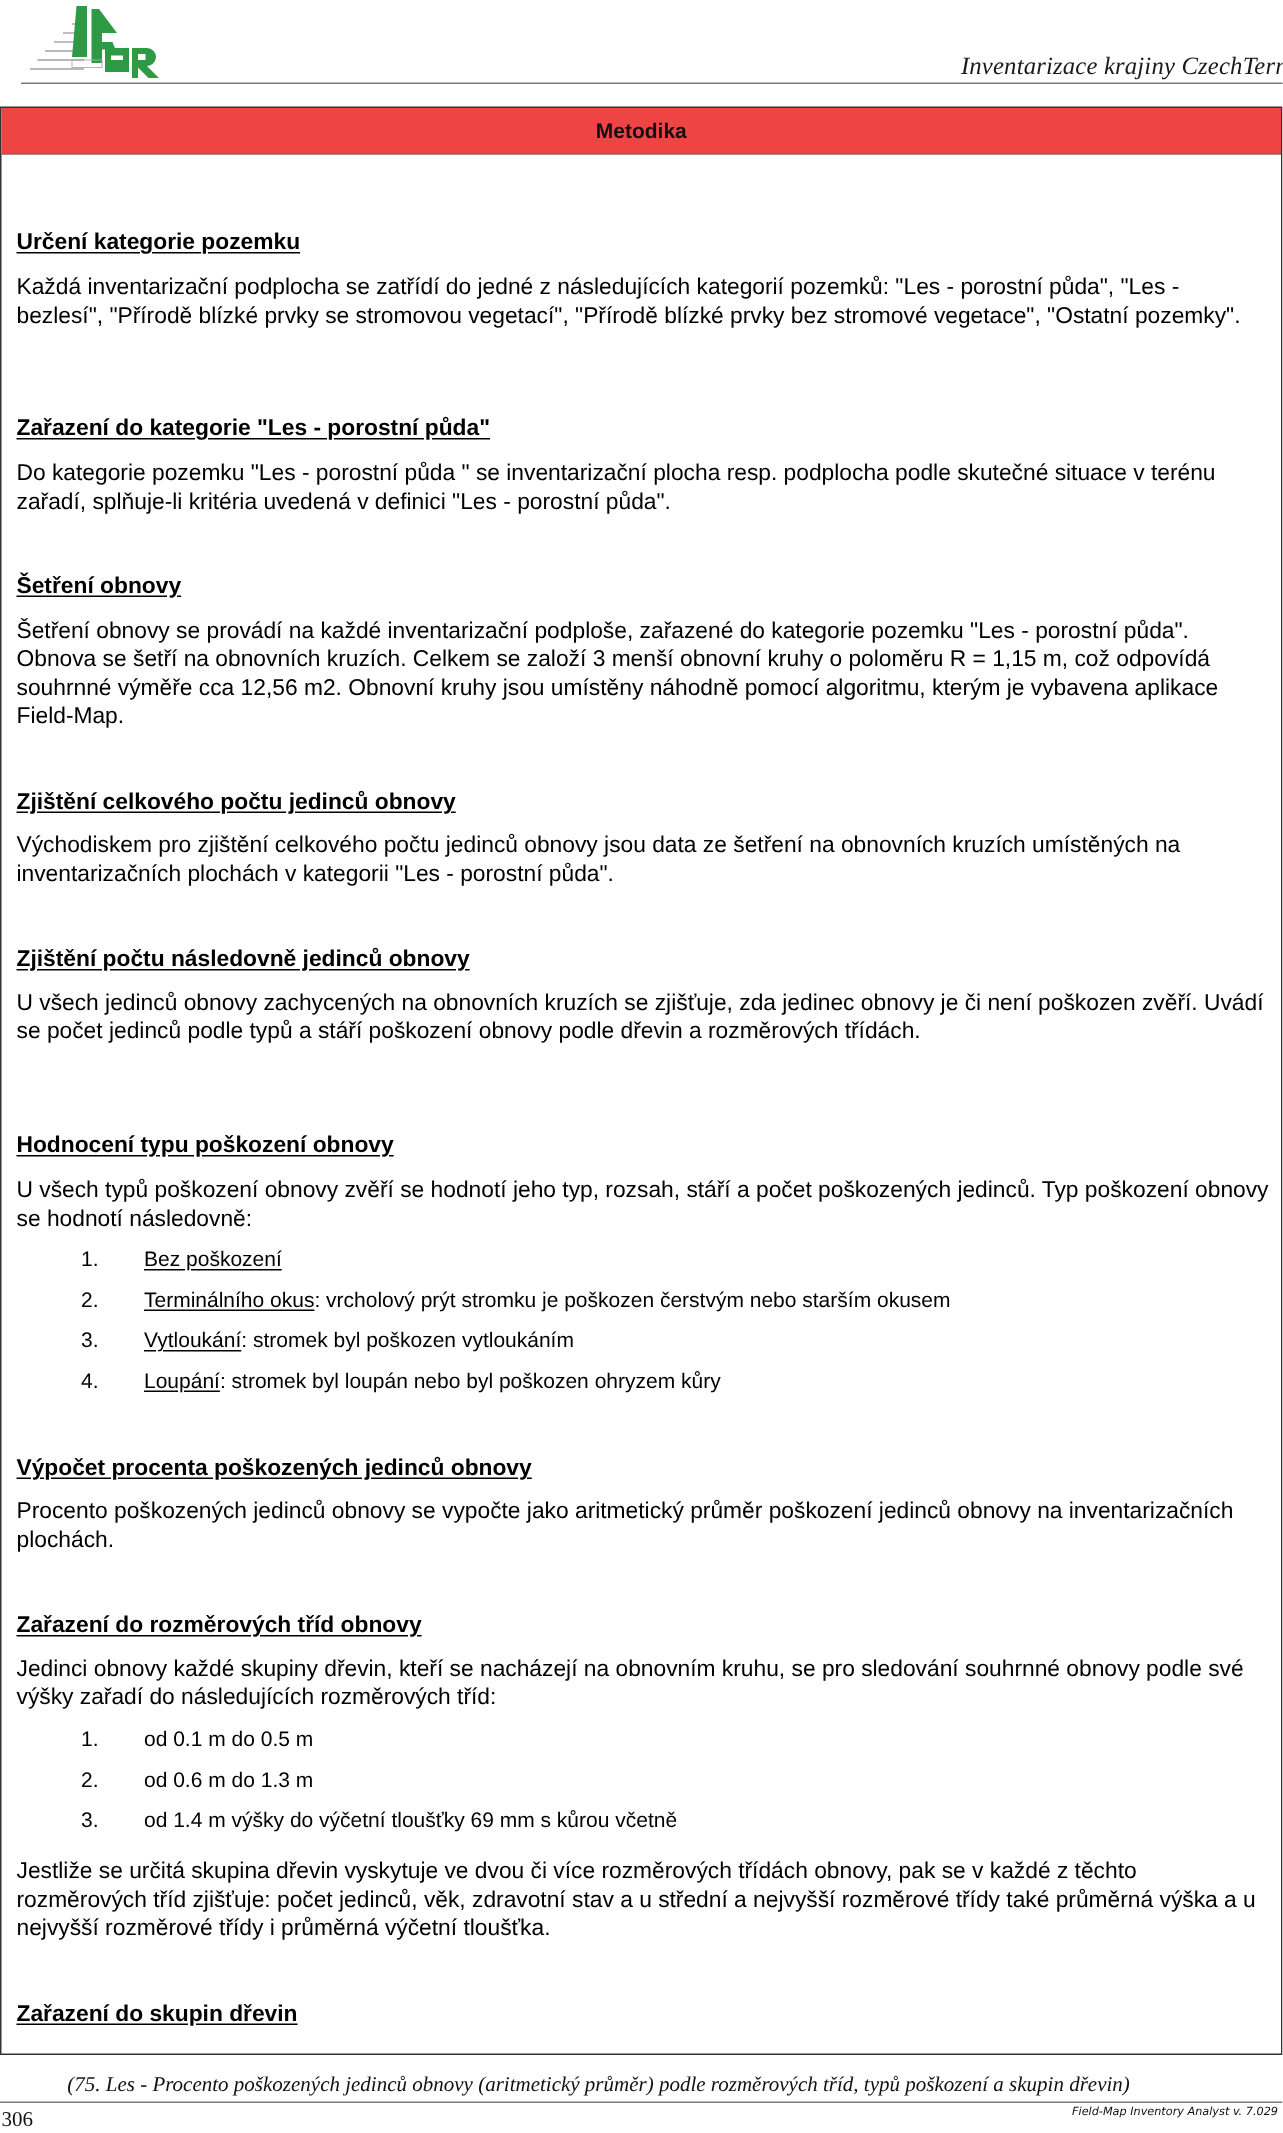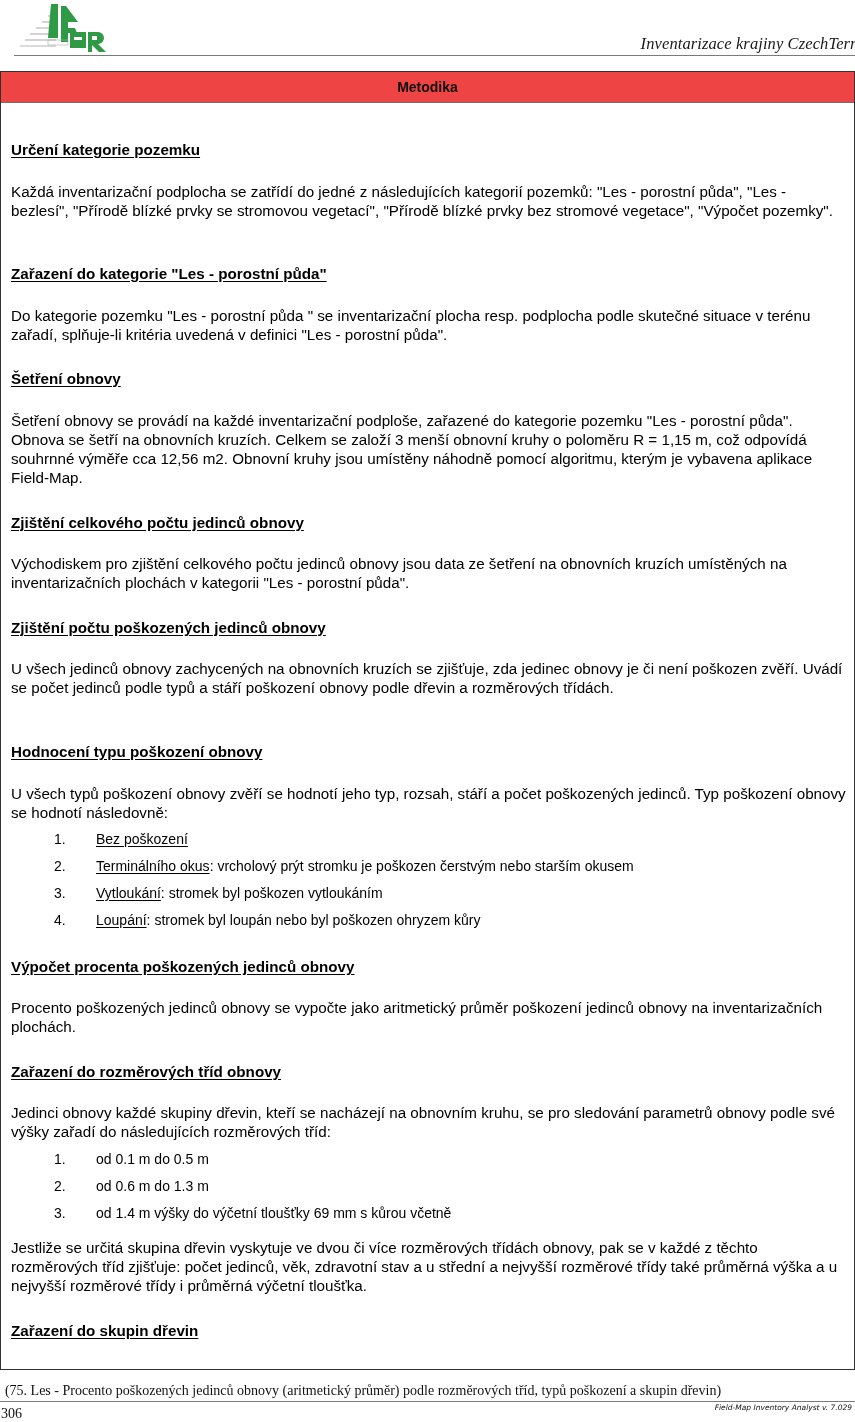--- a/index.html
+++ b/index.html
@@ -4,27 +4,27 @@
   <style>
     html, body { margin: 0; padding: 0; background: #ffffff; }
     body { width: 855px; height: 1422px; position: relative; overflow: hidden; color: #000; }
     .header { position: absolute; left: 14px; top: 0; width: 854px; height: 56px; }
     .logo { position: absolute; left: 4px; top: 2px; width: 92px; height: 50px; }
     .header-title { position: absolute; right: 3px; top: 34px; font-family: "Liberation Serif", serif; font-style: italic; font-size: 16.5px; color: #1a1a1a; letter-spacing: 0.1px; }
     .header-rule { position: absolute; left: 0; top: 55px; width: 855px; height: 0; border-top: 1.5px solid #7a7a7a; }
 
     .frame { position: absolute; left: 0; top: 71px; width: 853px; height: 1299px; border: 1px solid #333; box-sizing: border-box; width: 855px; }
     .frame-title { height: 30px; background: #ef4444; border-bottom: 1.5px solid #6f6f6f; display: flex; align-items: center; justify-content: center; font-family: "Liberation Sans", sans-serif; font-weight: bold; font-size: 14px; color: #111; }
-    .section-heading { position: absolute; left: 11px; font-family: "Liberation Sans", sans-serif; font-weight: bold; font-size: 15.2px; text-decoration: underline; text-underline-offset: 2px; white-space: nowrap; }
+    .section-heading { position: absolute; left: 11px; font-family: "Liberation Sans", sans-serif; font-weight: bold; font-size: 15.2px; text-decoration: underline; text-underline-offset: 2px; white-space: nowrap; margin-top: 12px; }
     .para { position: absolute; left: 11px; width: 836px; font-family: "Liberation Sans", sans-serif; font-size: 15.2px; line-height: 19px; }
     .list-item { position: absolute; left: 54px; font-family: "Liberation Sans", sans-serif; font-size: 14px; line-height: 19px; white-space: nowrap; }
     .list-num { display: inline-block; width: 42px; }
     .u { text-decoration: underline; text-underline-offset: 2px; }
 
-    .footer-caption { position: absolute; left: 0; width: 726px; top: 1383px; text-align: center; font-family: "Liberation Serif", serif; font-size: 14px; color: #111; }
+    .footer-caption { position: absolute; left: 0; width: 726px; top: 1383px; text-align: center; font-family: "Liberation Serif", serif; font-style: italic; font-size: 14px; color: #111; padding-left: 36px; }
     .footer-rule { position: absolute; left: 0; top: 1401px; width: 855px; border-top: 1.5px solid #7a7a7a; }
     .page-number { position: absolute; left: 1px; top: 1406px; font-family: "Liberation Serif", serif; font-size: 14px; color: #111; }
     .footer-app { position: absolute; right: 3px; top: 1403px; font-family: "DejaVu Sans", sans-serif; font-style: italic; font-size: 7.5px; color: #111; }
   </style>
 </head>
 <body>
 
 <div class="header">
   <div class="logo">
     <svg width="92" height="50" viewBox="0 0 92 50">
@@ -53,32 +53,32 @@
   </div>
   <div class="header-title">Inventarizace krajiny CzechTerra</div>
   <div class="header-rule"></div>
 </div>
 
 <div class="frame">
   <div class="frame-title">Metodika</div>
 </div>
 
 <div class="section-heading" style="top:141px">Určení kategorie pozemku</div>
-<div class="para" style="top:182px">Každá inventarizační podplocha se zatřídí do jedné z následujících kategorií pozemků: "Les - porostní půda", "Les - bezlesí", "Přírodě blízké prvky se stromovou vegetací", "Přírodě blízké prvky bez stromové vegetace", "Výpočet pozemky".</div>
+<div class="para" style="top:182px">Každá inventarizační podplocha se zatřídí do jedné z následujících kategorií pozemků: "Les - porostní půda", "Les - bezlesí", "Přírodě blízké prvky se stromovou vegetací", "Přírodě blízké prvky bez stromové vegetace", "Ostatní pozemky".</div>
 
 <div class="section-heading" style="top:265px">Zařazení do kategorie "Les - porostní půda"</div>
 <div class="para" style="top:306px">Do kategorie pozemku "Les - porostní půda " se inventarizační plocha resp. podplocha podle skutečné situace v terénu zařadí, splňuje-li kritéria uvedená v definici "Les - porostní půda".</div>
 
 <div class="section-heading" style="top:370px">Šetření obnovy</div>
 <div class="para" style="top:411px">Šetření obnovy se provádí na každé inventarizační podploše, zařazené do kategorie pozemku "Les - porostní půda". Obnova se šetří na obnovních kruzích. Celkem se založí 3 menší obnovní kruhy o poloměru R = 1,15 m, což odpovídá souhrnné výměře cca 12,56 m2. Obnovní kruhy jsou umístěny náhodně pomocí algoritmu, kterým je vybavena aplikace Field-Map.</div>
 
 <div class="section-heading" style="top:514px">Zjištění celkového počtu jedinců obnovy</div>
 <div class="para" style="top:554px">Východiskem pro zjištění celkového počtu jedinců obnovy jsou data ze šetření na obnovních kruzích umístěných na inventarizačních plochách v kategorii "Les - porostní půda".</div>
 
-<div class="section-heading" style="top:619px">Zjištění počtu poškozených jedinců obnovy</div>
+<div class="section-heading" style="top:619px">Zjištění počtu následovně jedinců obnovy</div>
 <div class="para" style="top:659px">U všech jedinců obnovy zachycených na obnovních kruzích se zjišťuje, zda jedinec obnovy je či není poškozen zvěří. Uvádí se počet jedinců podle typů a stáří poškození obnovy podle dřevin a rozměrových třídách.</div>
 
 <div class="section-heading" style="top:743px">Hodnocení typu poškození obnovy</div>
 <div class="para" style="top:784px">U všech typů poškození obnovy zvěří se hodnotí jeho typ, rozsah, stáří a počet poškozených jedinců. Typ poškození obnovy se hodnotí následovně:</div>
 <div class="list-item" style="top:830px">
   <span class="list-num">1.</span><span class="u">Bez poškození</span><span></span>
 </div>
 <div class="list-item" style="top:857px">
   <span class="list-num">2.</span><span class="u">Terminálního okus</span><span>: vrcholový prýt stromku je poškozen čerstvým nebo starším okusem</span>
 </div>
@@ -86,21 +86,21 @@
   <span class="list-num">3.</span><span class="u">Vytloukání</span><span>: stromek byl poškozen vytloukáním</span>
 </div>
 <div class="list-item" style="top:911px">
   <span class="list-num">4.</span><span class="u">Loupání</span><span>: stromek byl loupán nebo byl poškozen ohryzem kůry</span>
 </div>
 
 <div class="section-heading" style="top:958px">Výpočet procenta poškozených jedinců obnovy</div>
 <div class="para" style="top:998px">Procento poškozených jedinců obnovy se vypočte jako aritmetický průměr poškození jedinců obnovy na inventarizačních plochách.</div>
 
 <div class="section-heading" style="top:1063px">Zařazení do rozměrových tříd obnovy</div>
-<div class="para" style="top:1103px">Jedinci obnovy každé skupiny dřevin, kteří se nacházejí na obnovním kruhu, se pro sledování parametrů obnovy podle své výšky zařadí do následujících rozměrových tříd:</div>
+<div class="para" style="top:1103px">Jedinci obnovy každé skupiny dřevin, kteří se nacházejí na obnovním kruhu, se pro sledování souhrnné obnovy podle své výšky zařadí do následujících rozměrových tříd:</div>
 <div class="list-item" style="top:1150px">
   <span class="list-num">1.</span><span>od 0.1 m do 0.5 m</span>
 </div>
 <div class="list-item" style="top:1177px">
   <span class="list-num">2.</span><span>od 0.6 m do 1.3 m</span>
 </div>
 <div class="list-item" style="top:1204px">
   <span class="list-num">3.</span><span>od 1.4 m výšky do výčetní tloušťky 69 mm s kůrou včetně</span>
 </div>
 <div class="para" style="top:1238px">Jestliže se určitá skupina dřevin vyskytuje ve dvou či více rozměrových třídách obnovy, pak se v každé z těchto rozměrových tříd zjišťuje: počet jedinců, věk, zdravotní stav a u střední a nejvyšší rozměrové třídy také průměrná výška a u nejvyšší rozměrové třídy i průměrná výčetní tloušťka.</div>

